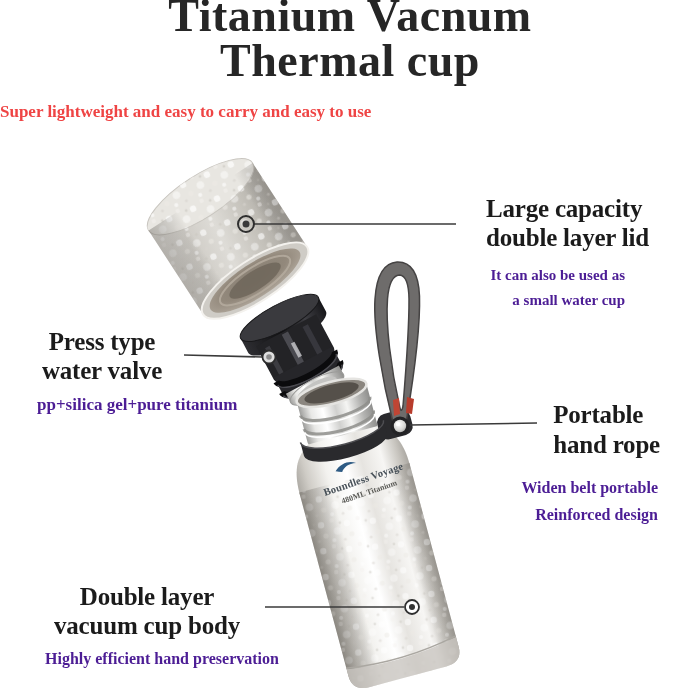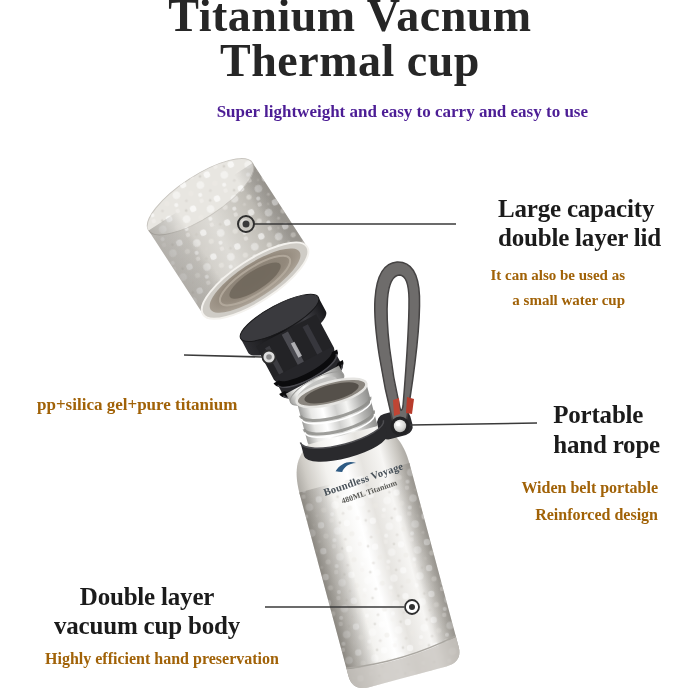--- a/index.html
+++ b/index.html
@@ -3,24 +3,24 @@
 <meta charset="utf-8">
 <style>
   html,body{margin:0;padding:0;background:#ffffff;}
   .stage{position:relative;width:700px;height:700px;background:#ffffff;overflow:hidden;
          font-family:"Liberation Serif","DejaVu Serif",serif;}
   .stage svg{position:absolute;left:0;top:0;}
   svg text{font-family:"Liberation Serif","DejaVu Serif",serif;}
   .txt{position:absolute;white-space:pre-line;font-weight:bold;}
   #title{top:-7px;left:0;width:700px;text-align:center;font-size:46px;line-height:45px;
          color:#262626;letter-spacing:0.5px;}
-  #subtitle{top:102px;left:0;width:588px;text-align:right;font-size:17px;color:#4c1d95;}
+  #subtitle{top:102px;left:0;width:588px;text-align:left;font-size:17px;color:#ef4444;}
   .heading{font-size:25px;line-height:29px;color:#1b1b1b;letter-spacing:-0.2px;}
-  .desc{font-size:16px;color:#a16207;}
-  #lid-heading{left:498px;top:194px;text-align:left;}
+  .desc{font-size:16px;color:#4c1d95;}
+  #lid-heading{left:486px;top:194px;text-align:left;}
   #lid-desc{right:75px;top:263px;text-align:right;font-size:15px;line-height:25px;}
   #valve-heading{left:28px;top:327px;width:148px;text-align:center;}
   #valve-desc{left:37px;top:395px;font-size:17px;}
   #rope-heading{right:40px;top:400px;text-align:left;line-height:30px;}
   #rope-desc{right:42px;top:474px;text-align:right;line-height:27px;}
   #body-heading{left:40px;top:582px;width:214px;text-align:center;}
   #body-desc{left:45px;top:650px;}
 </style>
 </head>
 <body>
@@ -171,20 +171,22 @@
 
   <div id="title" class="txt">Titanium Vacnum
 Thermal cup</div>
   <div id="subtitle" class="txt">Super lightweight and easy to carry and easy to use</div>
 
   <div id="lid-heading" class="txt heading">Large capacity
 double layer lid</div>
   <div id="lid-desc" class="txt desc">It can also be used as
 a small water cup</div>
 
+  <div id="valve-heading" class="txt heading">Press type
+water valve</div>
   <div id="valve-desc" class="txt desc">pp+silica gel+pure titanium</div>
 
   <div id="rope-heading" class="txt heading">Portable
 hand rope</div>
   <div id="rope-desc" class="txt desc">Widen belt portable
 Reinforced design</div>
 
   <div id="body-heading" class="txt heading">Double layer
 vacuum cup body</div>
   <div id="body-desc" class="txt desc">Highly efficient hand preservation</div>

